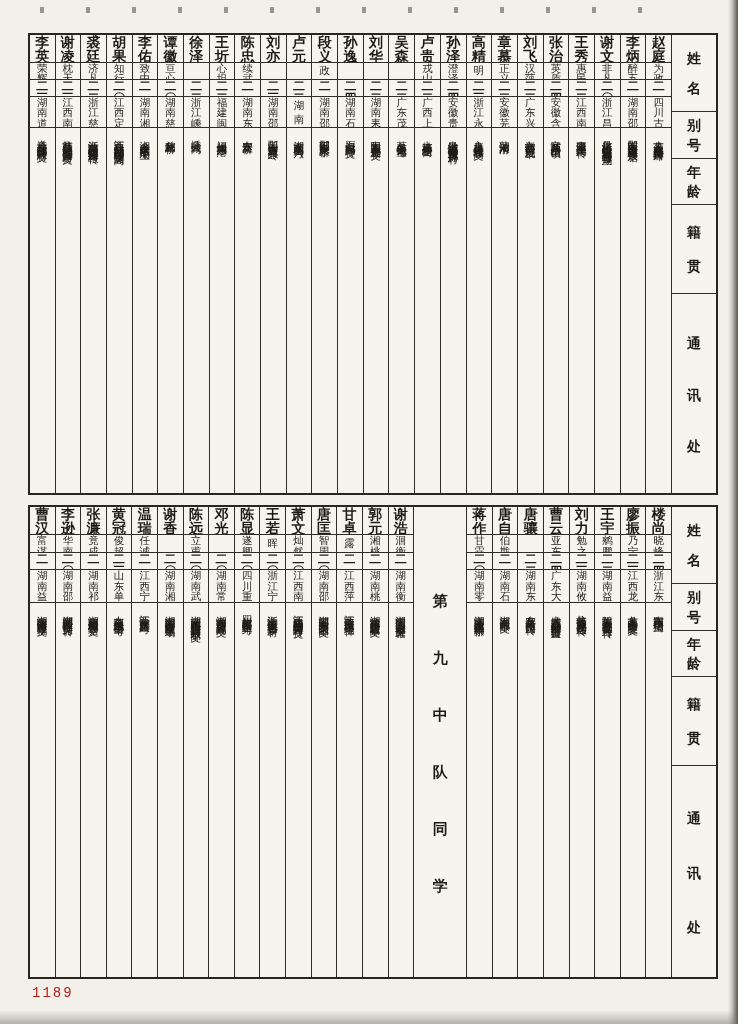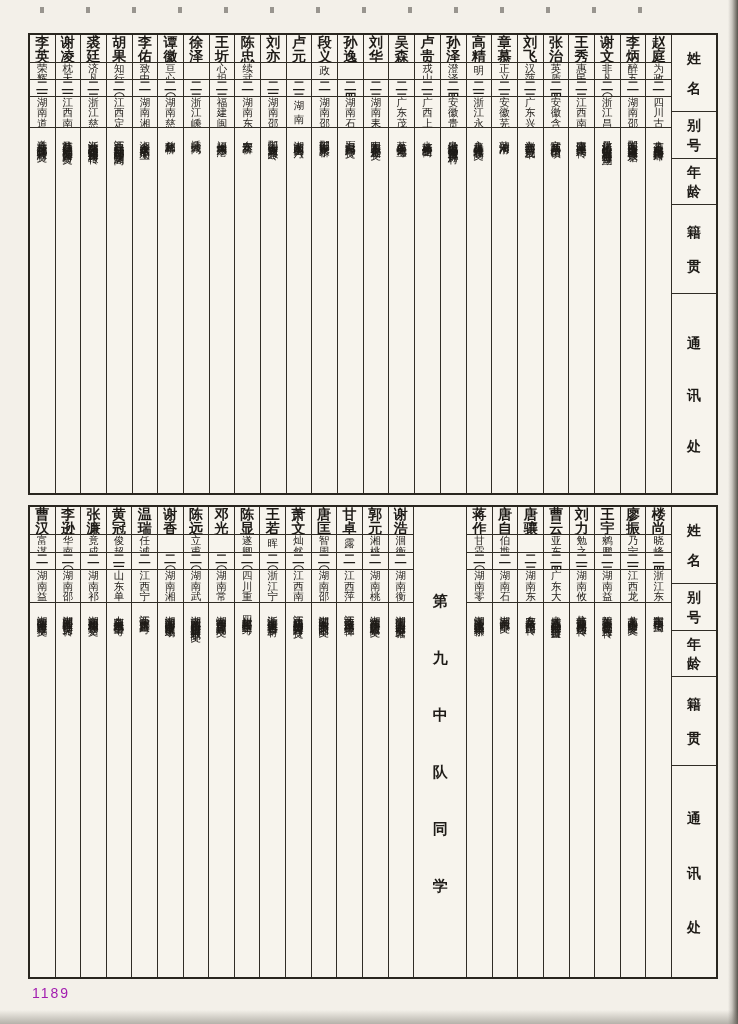--- a/index.html
+++ b/index.html
@@ -29,22 +29,22 @@
   .v.spread i{font-style:normal;display:block;line-height:1;}
   .name .v{font-size:14px;font-weight:700;}
   .alias .v{font-size:10.5px;}
   .age .v{font-size:12px;font-weight:600;}
   .origin .v{font-size:10.5px;}
   .addr .v.flow{writing-mode:vertical-rl;text-orientation:upright;font-size:10.5px;
         line-height:12.5px;letter-spacing:1px;height:100%;}
   .head .cell .v{font-weight:700;font-size:14px;}
   .head .cell.addr .v{height:100%;}
   .divider .v{font-size:15px;font-weight:700;height:64%;margin-top:4%;justify-content:space-between;}
-  .pageno{margin:6px 0 0 4px;font-family:Liberation Sans, sans-serif;
-        font-size:14px;letter-spacing:2px;color:#a21caf;}
+  .pageno{margin:6px 0 0 4px;font-family:Liberation Mono, monospace;
+        font-size:14px;letter-spacing:2px;color:#b91c1c;}
 </style>
 </head>
 <body>
 
 <div class="scan">
   <div class="ticks"></div>
   <div class="sheet">
     <section class="table" id="t0">
         <div class="col head">
           <div class="cell name">

